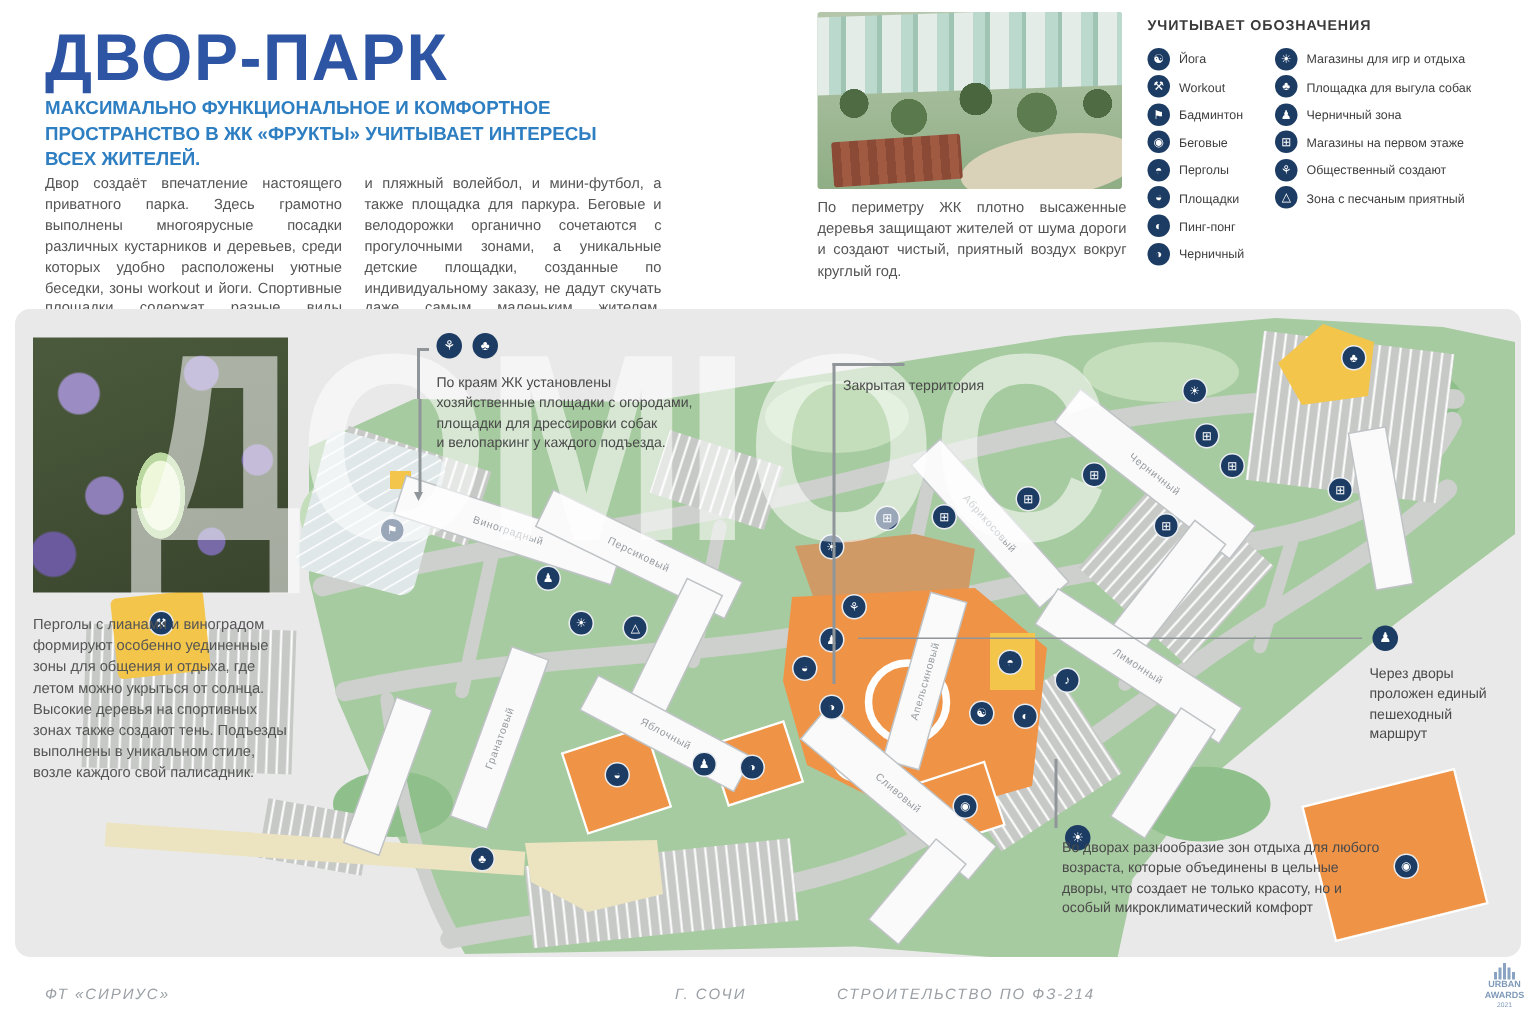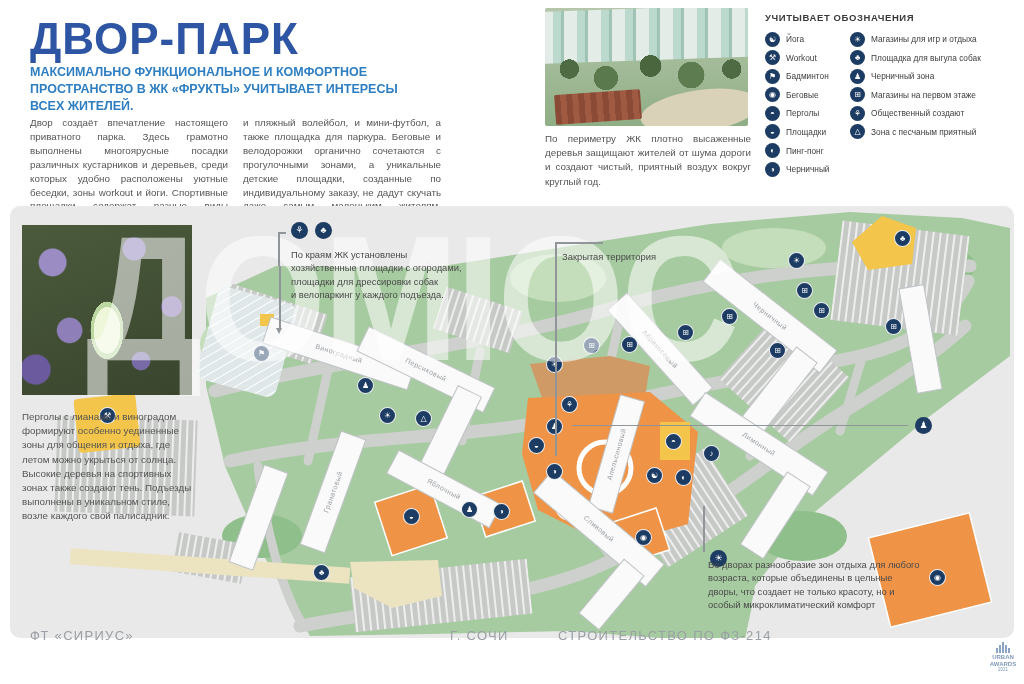--- a/index.html
+++ b/index.html
@@ -60,21 +60,21 @@
   .micon{position:absolute;width:15px;height:15px;border-radius:50%;background:#1d3c63;
          border:1.5px solid rgba(255,255,255,.9);color:#fff;font-size:8px;line-height:15px;text-align:center;}
   
   .co{z-index:6;color:#4a4a4a;font-size:9.4px;line-height:1.42;white-space:pre-line;}
   .co-ic{position:absolute;width:17px;height:17px;border-radius:50%;background:#1d3c63;color:#fff;
          font-size:9px;line-height:17px;text-align:center;z-index:6;}
   .ln{position:absolute;background:#8f9598;z-index:6;}
   .arrow-down{position:absolute;width:0;height:0;border-left:3.5px solid transparent;
          border-right:3.5px solid transparent;border-top:6px solid #8f9598;z-index:6;}
   
-  .foot{top:628px;font-size:13px;color:#9aa0a5;letter-spacing:1.3px;z-index:7;}
+  .foot{top:658px;font-size:10px;color:#9aa0a5;letter-spacing:1.3px;z-index:7;font-style:italic;}
   .award{left:986px;top:642px;width:34px;height:38px;text-align:center;color:#7f9ab9;z-index:7;}
   .award .bars{display:flex;justify-content:center;align-items:flex-end;gap:1px;height:11px;margin-bottom:1px;}
   .award .bars i{display:block;width:2px;background:#8aa3c2;}
   .award .t1{font-size:6px;font-weight:bold;line-height:1.1;}
   .award .t2{font-size:4.5px;line-height:1.2;}
 </style>
 </head>
 <body>
 
 <div class="page">
@@ -325,20 +325,24 @@
 хозяйственные площадки с огородами,
 площадки для дрессировки собак
 и велопаркинг у каждого подъезда.</div>
 
     <div class="abs ln" style="left:545px;top:36px;width:48px;height:1.5px;"></div>
     <div class="abs ln" style="left:545px;top:36px;width:1.5px;height:214px;"></div>
     <div class="abs co" style="left:552px;top:44px;">Закрытая территория</div>
 
     <div class="abs ln" style="left:562px;top:219px;width:336px;height:1px;"></div>
     <div class="co-ic" style="left:905px;top:211px;">♟</div>
+    <div class="abs co" style="left:903px;top:236px;width:100px;">Через дворы
+проложен единый
+пешеходный
+маршрут</div>
 
     <div class="abs ln" style="left:693px;top:300px;width:1.5px;height:46px;"></div>
     <div class="co-ic" style="left:700px;top:344px;">☀</div>
     <div class="abs co" style="left:698px;top:352px;width:280px;">Во дворах разнообразие зон отдыха для любого
 возраста, которые объединены в цельные
 дворы, что создает не только красоту, но и
 особый микроклиматический комфорт</div>
   </div>
 
   <div class="abs watermark">ДОМІОС</div>

